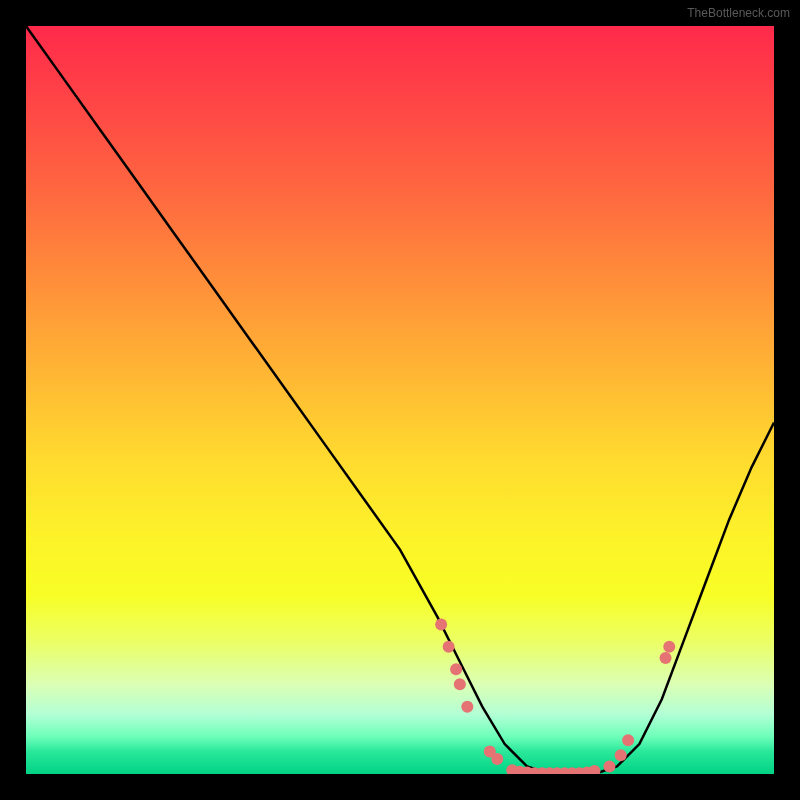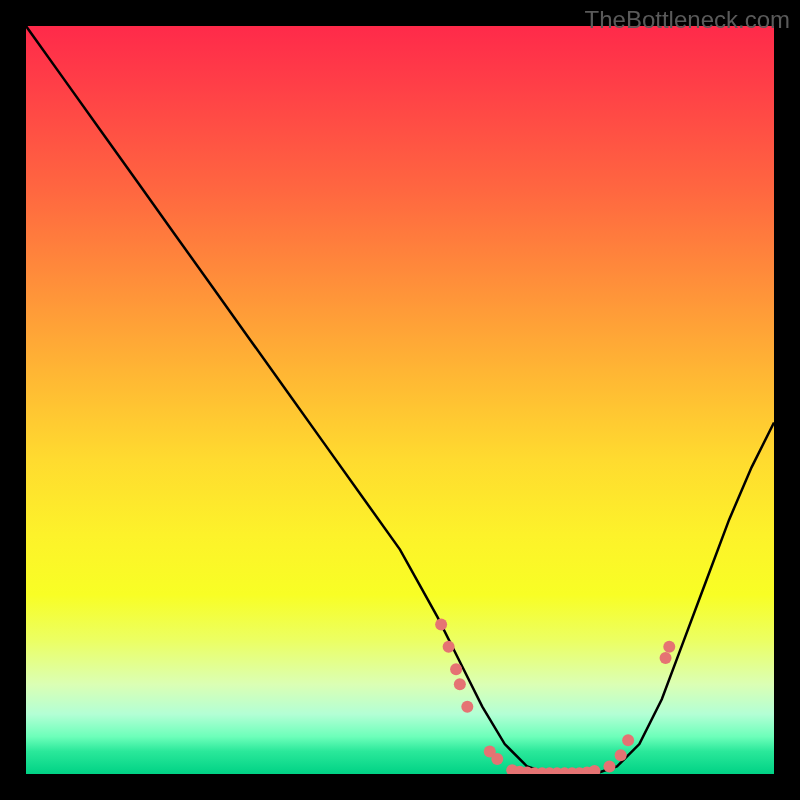--- a/index.html
+++ b/index.html
@@ -8,21 +8,21 @@
     height: 800px;
     background: #000;
     position: relative;
     font-family: Arial, sans-serif;
   }
   .watermark {
     position: absolute;
     top: 6px;
     right: 10px;
     color: #5a5a5a;
-    font-size: 24px;
+    font-size: 12px;
     font-weight: 500;
     z-index: 10;
   }
   .plot-area {
     position: absolute;
     top: 26px;
     left: 26px;
     width: 748px;
     height: 748px;
     overflow: hidden;

